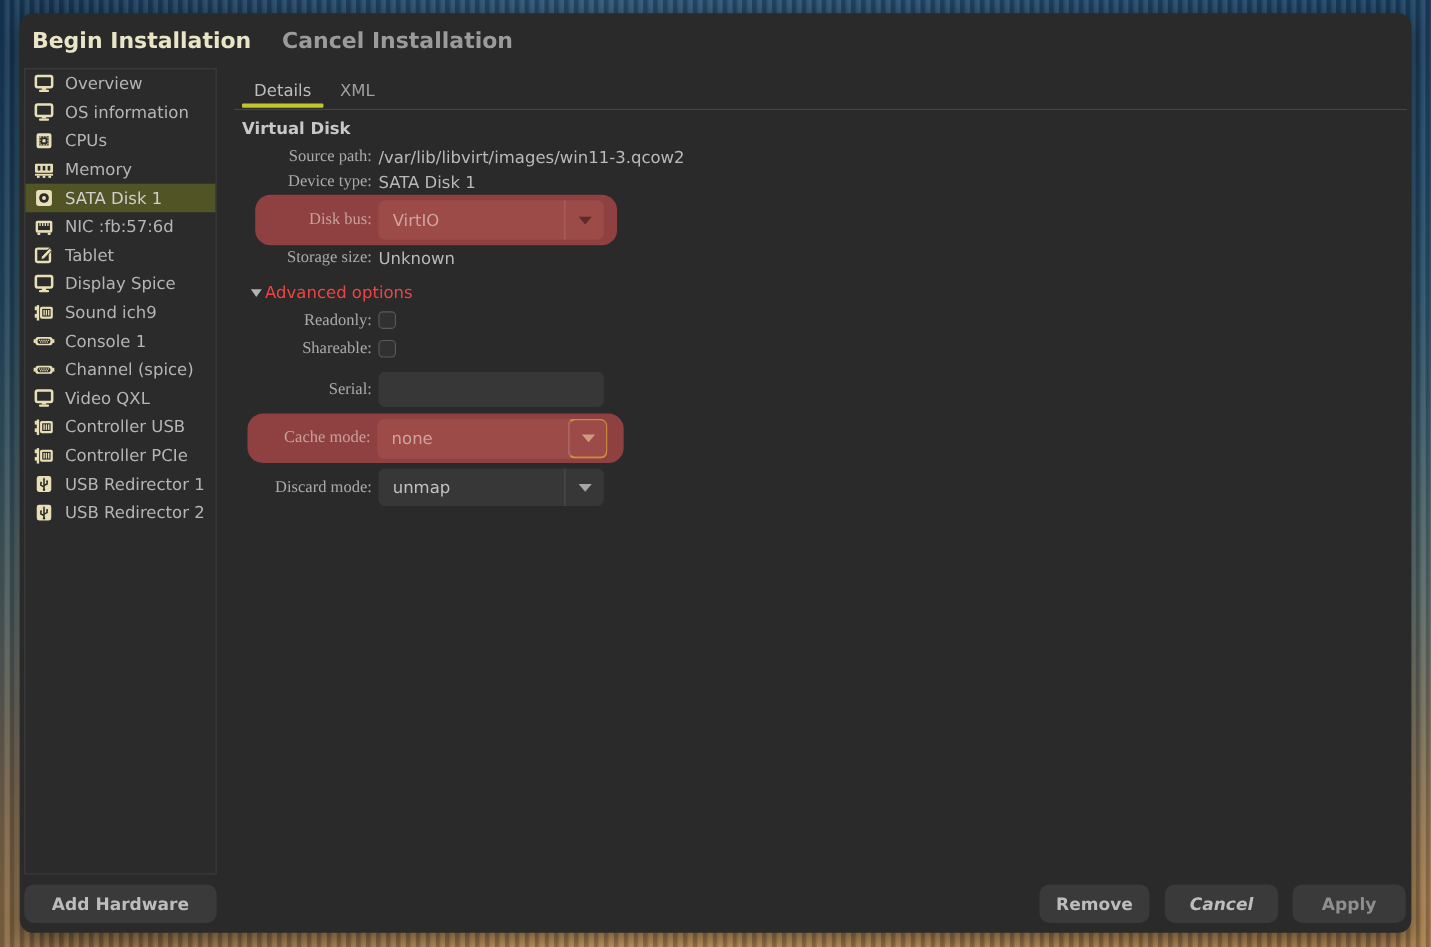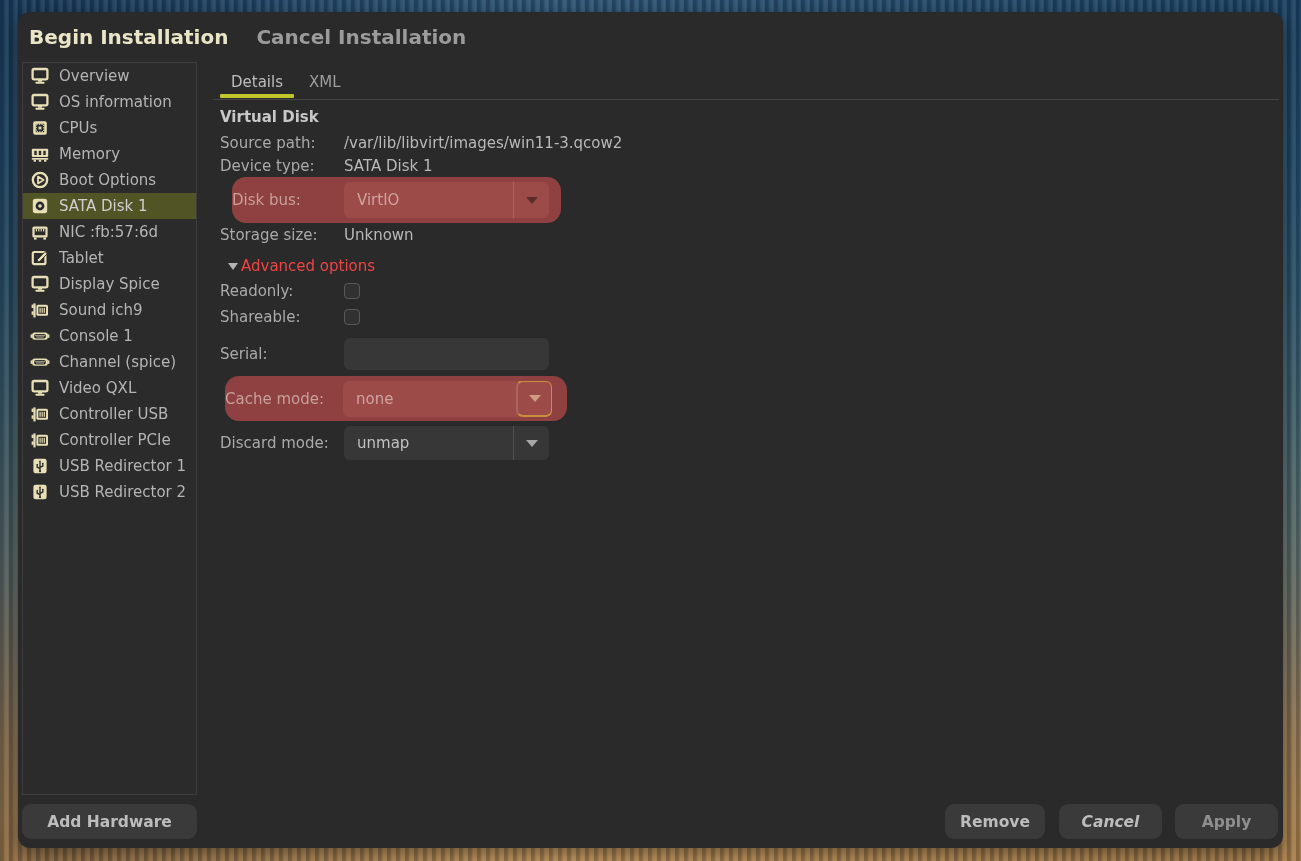--- a/index.html
+++ b/index.html
@@ -41,21 +41,21 @@
   
   .content { position:absolute; left:195px; top:50px; right:4px; bottom:60px; }
   .tabs { display:flex; align-items:flex-end; padding-left:5px; border-bottom:1px solid #454545; height:38px; }
   .tab { padding:7px 13px 8px; font-size:15px; color:#9e9e9e; position:relative; cursor:default; }
   .tab.active { color:#bdbdbd; }
   .tab.active::after { content:""; position:absolute; left:2px; right:2px; bottom:1px; height:4px;
     background:var(--tab-accent,#c2c52b); border-radius:1px; }
   .section-title { font-weight:bold; font-size:15px; color:#c8c8c8; margin:8px 0 5px 7px; }
   .rows { margin-left:7px; }
   .frow { display:flex; align-items:center; min-height:23px; }
-  .flabel { width:118px; color:#aaaaaa; flex:none; }
+  .flabel { width:118px; text-align:right; color:#aaaaaa; flex:none;font-family:Liberation Serif, serif; }
   .fvalue { margin-left:6px; color:#b9b9b9; white-space:nowrap; }
   
   .combo { display:flex; align-items:center; height:34px; width:205px; background:#373737;
     border-radius:6px; overflow:hidden; }
   .combo-text { flex:1; padding-left:13px; color:#c2c2c2; }
   .combo-arrow-zone { width:36px; height:100%; display:flex; align-items:center; justify-content:center;
     border-left:1px solid rgba(255,255,255,0.12); }
   .tri-down { width:0; height:0; border-left:6px solid transparent; border-right:6px solid transparent;
     border-top:7px solid #a6a6a6; }
   
@@ -140,29 +140,20 @@
             <rect x="4.3" y="6.8" width="2.4" height="4.2" fill="#2b2b2b"></rect>
             <rect x="8.8" y="6.8" width="2.4" height="4.2" fill="#2b2b2b"></rect>
             <rect x="13.3" y="6.8" width="2.4" height="4.2" fill="#2b2b2b"></rect>
             <rect x="1.8" y="14" width="16.4" height="1.7" fill="#e9dfb6"></rect>
             <rect x="3.6" y="15.7" width="2.4" height="2" fill="#e9dfb6"></rect>
             <rect x="8.8" y="15.7" width="2.4" height="2" fill="#e9dfb6"></rect>
             <rect x="14" y="15.7" width="2.4" height="2" fill="#e9dfb6"></rect>
           </svg>
         </span>
         <span class="hw-label">Memory</span>
-      </div>
-      <div class="hw-row">
-        <span class="hw-icon">
-          <svg width="20" height="20" viewBox="0 0 20 20">
-            <circle cx="10" cy="10" r="7.2" fill="none" stroke="#e9dfb6" stroke-width="2.3"></circle>
-            <path d="M8 6.6 L13.6 10 L8 13.4 Z" fill="none" stroke="#e9dfb6" stroke-width="1.8" stroke-linejoin="round"></path>
-          </svg>
-        </span>
-        <span class="hw-label">Boot Options</span>
       </div>
       <div class="hw-row selected">
         <span class="hw-icon">
           <svg width="20" height="20" viewBox="0 0 20 20">
             <rect x="2.8" y="2.8" width="14.4" height="14.4" rx="2.6" fill="#e9dfb6"></rect>
             <circle cx="10" cy="10" r="4.4" fill="#2b2b2b"></circle>
             <circle cx="10" cy="10" r="1.8" fill="#e9dfb6"></circle>
           </svg>
         </span>
         <span class="hw-label">SATA Disk 1</span>

